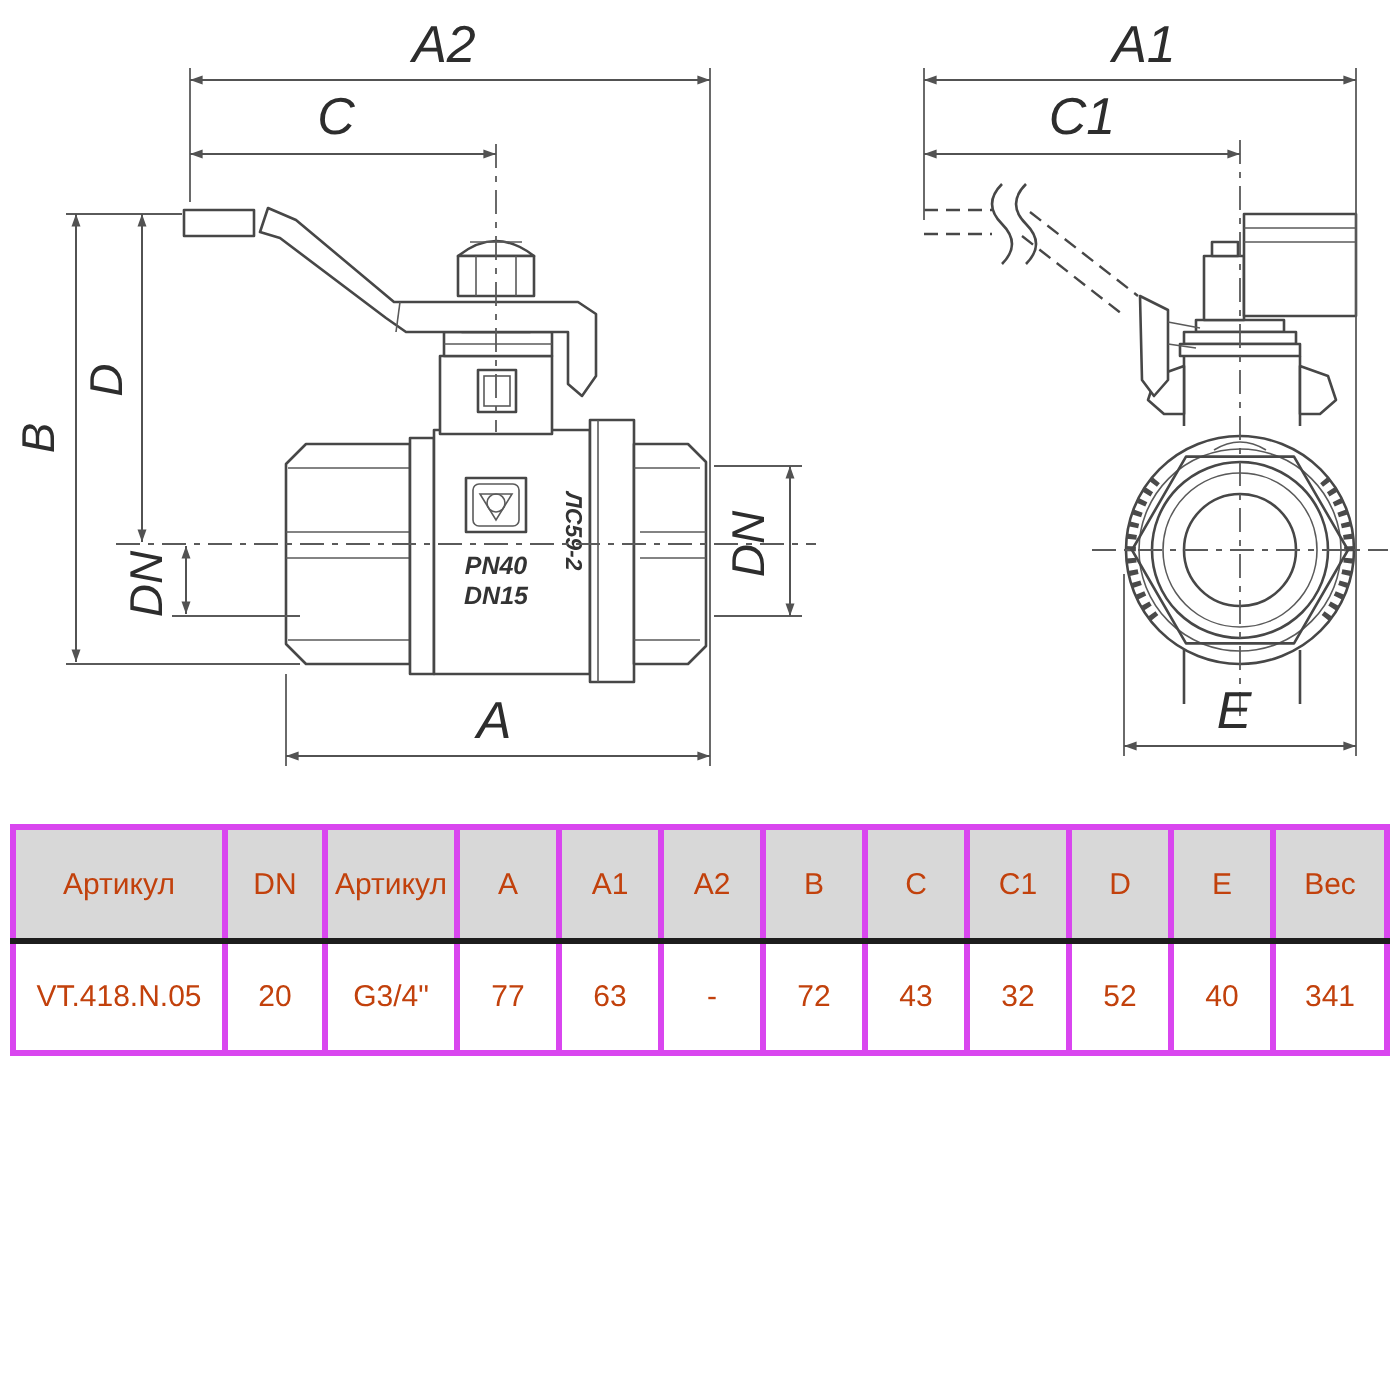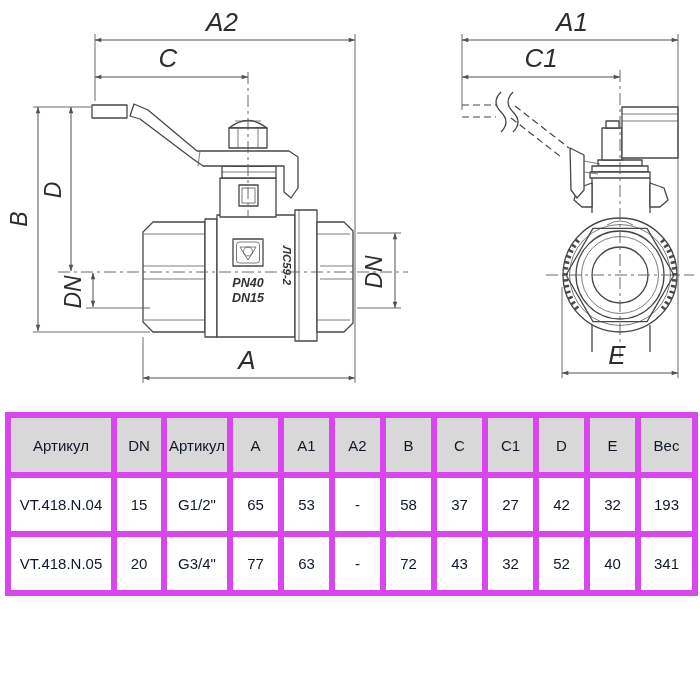--- a/index.html
+++ b/index.html
@@ -17,22 +17,22 @@
   .dashed{stroke:#474747;stroke-width:1.2;fill:none;stroke-dasharray:7 4;}
   .knurl{stroke:#4a4a4a;stroke-width:5;fill:none;stroke-dasharray:2.5 3.5;}
   .dimlabel{font:italic 26px "Liberation Sans",sans-serif;fill:#2d2d2d;}
   .dimlabel-sm{font:italic 23px "Liberation Sans",sans-serif;fill:#2d2d2d;}
   .marking{font:italic bold 12.5px "Liberation Sans",sans-serif;fill:#333;}
   .marking-sm{font:italic bold 11.5px "Liberation Sans",sans-serif;fill:#333;}
 
   
   table.spec{position:absolute;left:5px;top:412px;width:687px;border-collapse:collapse;
              table-layout:fixed;border:2px solid #1d1d1d;border-bottom:3px solid #1d1d1d;}
-  table.spec th,table.spec td{border:6px solid #d946ef;text-align:center;vertical-align:middle;
-             font-size:15px;color:#0f172a;height:29px;padding:12px 2px;overflow:hidden;white-space:nowrap;}
+  table.spec th,table.spec td{border:3px solid #d946ef;text-align:center;vertical-align:middle;
+             font-size:15px;color:#c2410c;height:29px;padding:12px 2px;overflow:hidden;white-space:nowrap;}
   table.spec thead th{background:#d8d8d8;font-weight:normal;border-bottom:3px solid #1d1d1d;height:30px;}
 </style>
 </head>
 <body>
 
 <div class="stage">
 
   <svg class="drawing" width="700" height="412" viewBox="0 0 700 412" xmlns="http://www.w3.org/2000/svg">
     <defs>
       <marker id="arr" viewBox="0 0 10 10" refX="9.5" refY="5" markerWidth="9" markerHeight="7" orient="auto-start-reverse">
@@ -198,34 +198,20 @@
         <th>B</th>
         <th>C</th>
         <th>C1</th>
         <th>D</th>
         <th>E</th>
         <th>Вес</th>
       </tr>
     </thead>
     <tbody>
       <tr>
-        <td>VT.418.N.04</td>
-        <td>15</td>
-        <td>G1/2"</td>
-        <td>65</td>
-        <td>53</td>
-        <td>-</td>
-        <td>58</td>
-        <td>37</td>
-        <td>27</td>
-        <td>42</td>
-        <td>32</td>
-        <td>193</td>
-      </tr>
-      <tr>
         <td>VT.418.N.05</td>
         <td>20</td>
         <td>G3/4"</td>
         <td>77</td>
         <td>63</td>
         <td>-</td>
         <td>72</td>
         <td>43</td>
         <td>32</td>
         <td>52</td>

